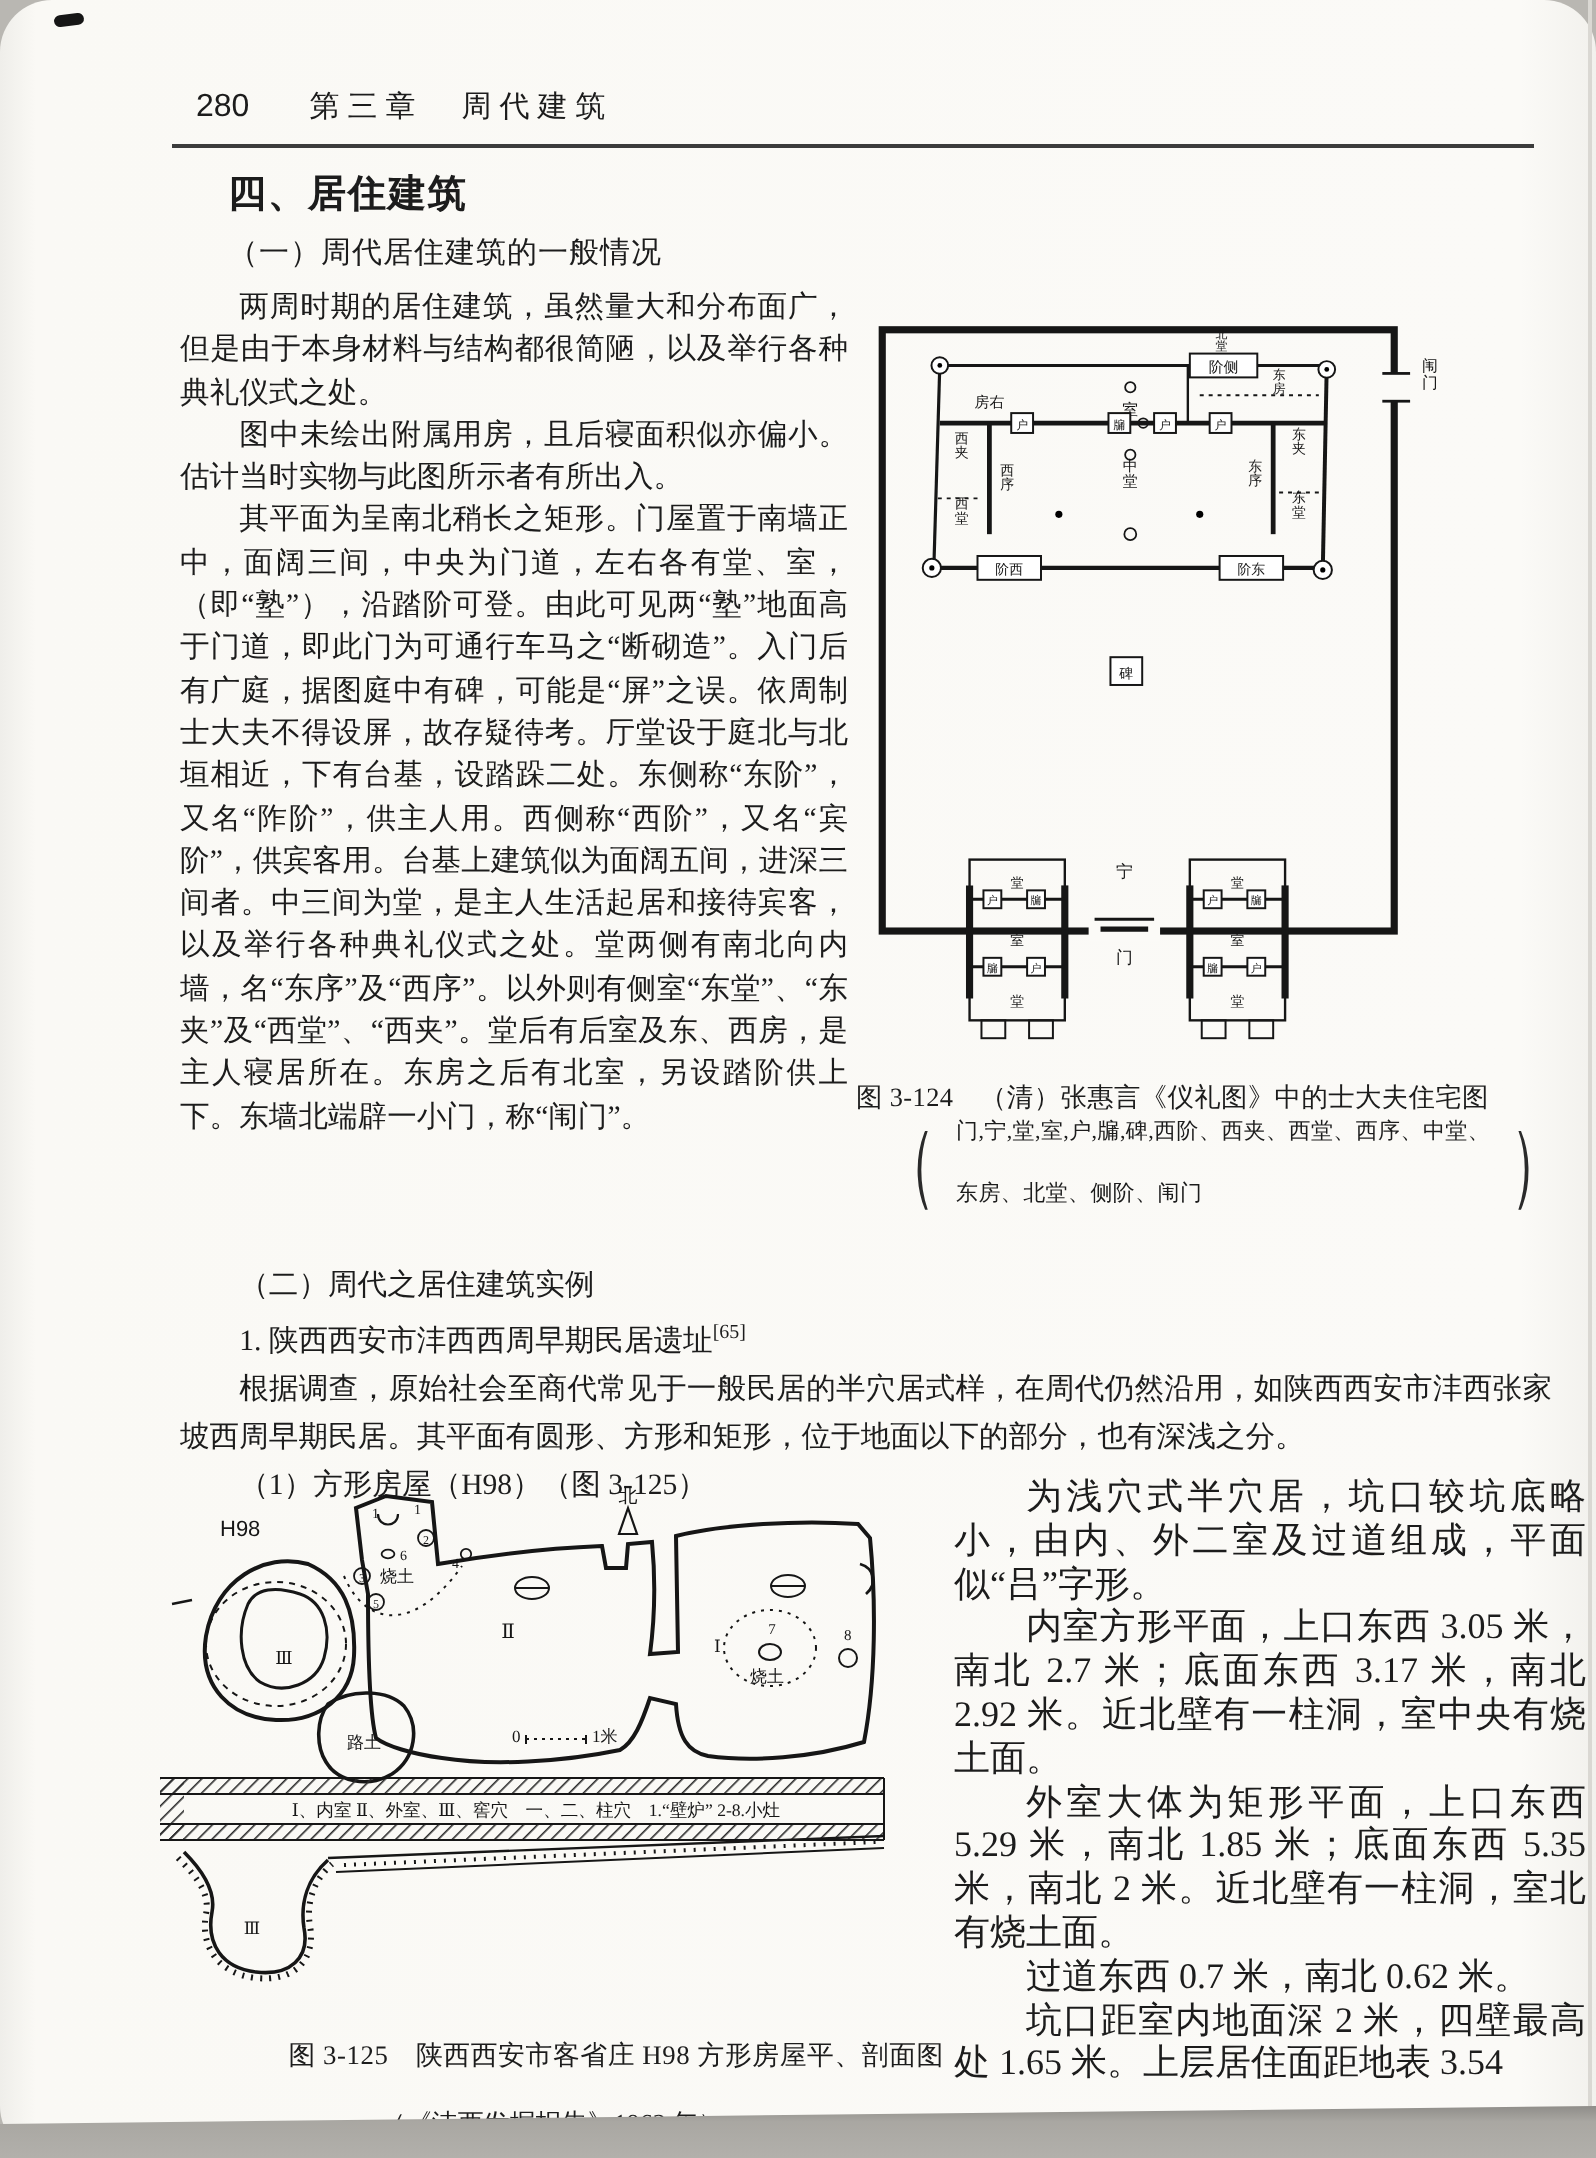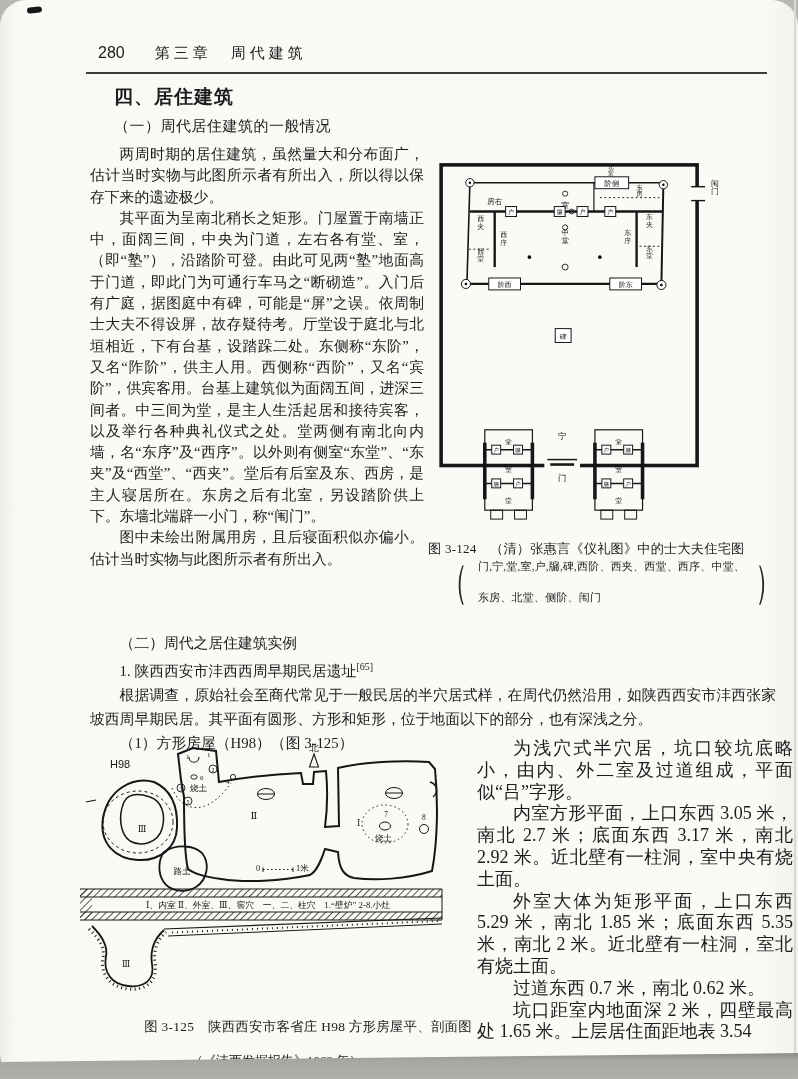--- a/index.html
+++ b/index.html
@@ -64,23 +64,23 @@
 
   <div class="hdr">
     <span class="pnum">280</span><span class="chap">第三章　周代建筑</span>
   </div>
   <div class="rule"></div>
 
   <div class="sec-h">四、居住建筑</div>
   <div class="sub1">（一）周代居住建筑的一般情况</div>
 
   <div class="leftcol">
-    <p>两周时期的居住建筑，虽然量大和分布面广，估计当时实物与此图所示者有所出入，所以得以保存下来的遗迹极少。</p>
+    <p>两周时期的居住建筑，虽然量大和分布面广，但是由于本身材料与结构都很简陋，以及举行各种典礼仪式之处。</p>
+    <p>图中未绘出附属用房，且后寝面积似亦偏小。估计当时实物与此图所示者有所出入。</p>
     <p>其平面为呈南北稍长之矩形。门屋置于南墙正中，面阔三间，中央为门道，左右各有堂、室，（即“塾”），沿踏阶可登。由此可见两“塾”地面高于门道，即此门为可通行车马之“断砌造”。入门后有广庭，据图庭中有碑，可能是“屏”之误。依周制士大夫不得设屏，故存疑待考。厅堂设于庭北与北垣相近，下有台基，设踏跺二处。东侧称“东阶”，又名“阼阶”，供主人用。西侧称“西阶”，又名“宾阶”，供宾客用。台基上建筑似为面阔五间，进深三间者。中三间为堂，是主人生活起居和接待宾客，以及举行各种典礼仪式之处。堂两侧有南北向内墙，名“东序”及“西序”。以外则有侧室“东堂”、“东夹”及“西堂”、“西夹”。堂后有后室及东、西房，是主人寝居所在。东房之后有北室，另设踏阶供上下。东墙北端辟一小门，称“闱门”。</p>
-    <p>图中未绘出附属用房，且后寝面积似亦偏小。估计当时实物与此图所示者有所出入。</p>
   </div>
 
   <div class="fig124">
     <svg width="304" height="382" viewBox="0 0 304 385">
 
       <rect class="ol" x="8" y="15" width="258" height="303" stroke-width="3.6"></rect>
 
       <rect x="261" y="37" width="10" height="14" fill="#fbfaf7"></rect>
       <line class="ol" x1="260" y1="37" x2="274" y2="37" stroke-width="1.4"></line>
       <line class="ol" x1="260" y1="51" x2="274" y2="51" stroke-width="1.4"></line>

